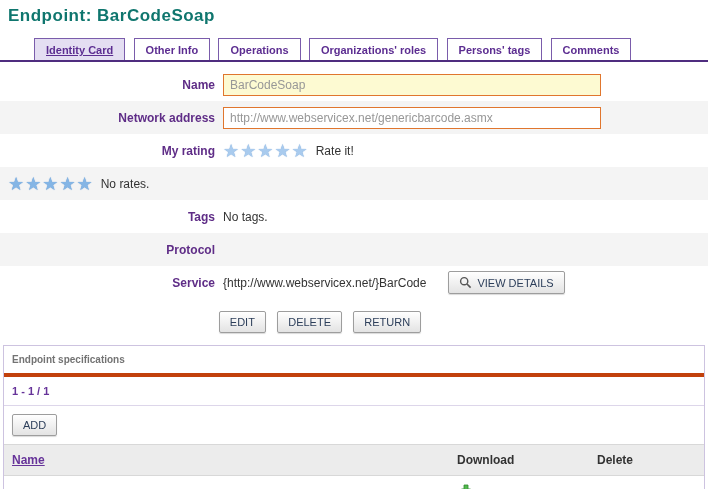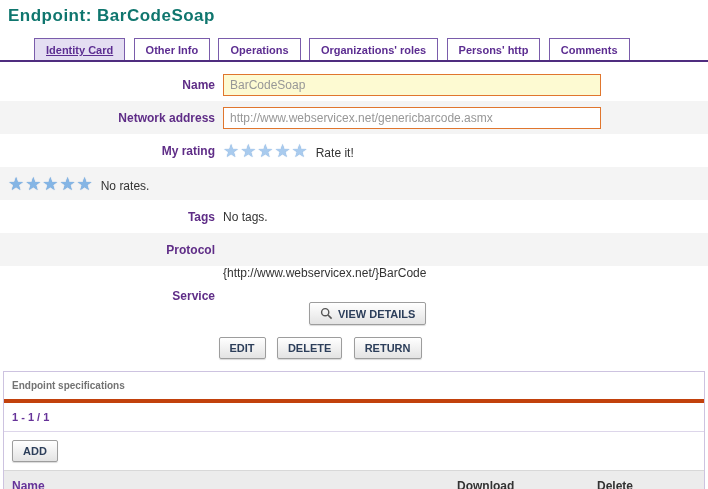--- a/index.html
+++ b/index.html
@@ -57,21 +57,21 @@
     width: 215px;
     text-align: right;
     font-weight: bold;
     color: #5f2d87;
     flex: 0 0 215px;
     padding-right: 0;
   }
   .fvalue {
     padding-left: 8px;
     display: flex;
-    align-items: flex-end;
+    align-items: center;
     color: #333;
   }
   input.txt {
     width: 378px;
     height: 22px;
     border: 1.5px solid #e0762e;
     padding: 2px 6px;
     font-family: "Liberation Sans", sans-serif;
     font-size: 12px;
     color: #979797;
@@ -86,21 +86,21 @@
 
   
   .btn {
     display: inline-flex;
     align-items: center;
     gap: 5px;
     background: linear-gradient(#ffffff, #e3e3e3);
     border: 1px solid #9d9d9d;
     border-radius: 2px;
     color: #2c3e5a;
-    font-weight: bold;
+    font-weight: normal;
     font-size: 11px;
     padding: 4px 10px;
     cursor: pointer;
     box-shadow: 0 1px 1px rgba(0,0,0,0.15);
     font-family: "Liberation Sans", sans-serif;
   }
   .actions {
     width: 640px;
     text-align: center;
     margin-top: 12px;
@@ -154,21 +154,21 @@
 </head>
 <body>
 
 <h1 class="page-title">Endpoint: BarCodeSoap</h1>
 
 <div class="tabbar">
   <span class="tab active">Identity Card</span>
   <span class="tab">Other Info</span>
   <span class="tab">Operations</span>
   <span class="tab">Organizations' roles</span>
-  <span class="tab">Persons' http</span>
+  <span class="tab">Persons' tags</span>
   <span class="tab">Comments</span>
 </div>
 
 <div class="form-area">
 
   <div class="frow">
     <div class="flabel">Name</div>
     <div class="fvalue">
       <input class="txt yellow" type="text" value="BarCodeSoap" style="">
     </div>
@@ -200,21 +200,21 @@
     <div class="flabel">Tags</div>
     <div class="fvalue">No tags.</div>
   </div>
 
   <div class="frow alt">
     <div class="flabel">Protocol</div>
   </div>
 
   <div class="frow">
     <div class="flabel">Service</div>
-    <div class="fvalue" style="gap:22px;flex-direction:column;">
+    <div class="fvalue" style="gap:22px;">
       <span>{http://www.webservicex.net/}BarCode</span>
       <button class="btn">
         <svg class="icon-svg" width="13" height="13" viewBox="0 0 13 13">
           <circle cx="5.2" cy="5.2" r="3.6" fill="none" stroke="#555" stroke-width="1.4"></circle>
           <line x1="8" y1="8" x2="11.6" y2="11.6" stroke="#555" stroke-width="1.6"></line>
         </svg>
         <span>VIEW DETAILS</span>
       </button>
     </div>
   </div>

